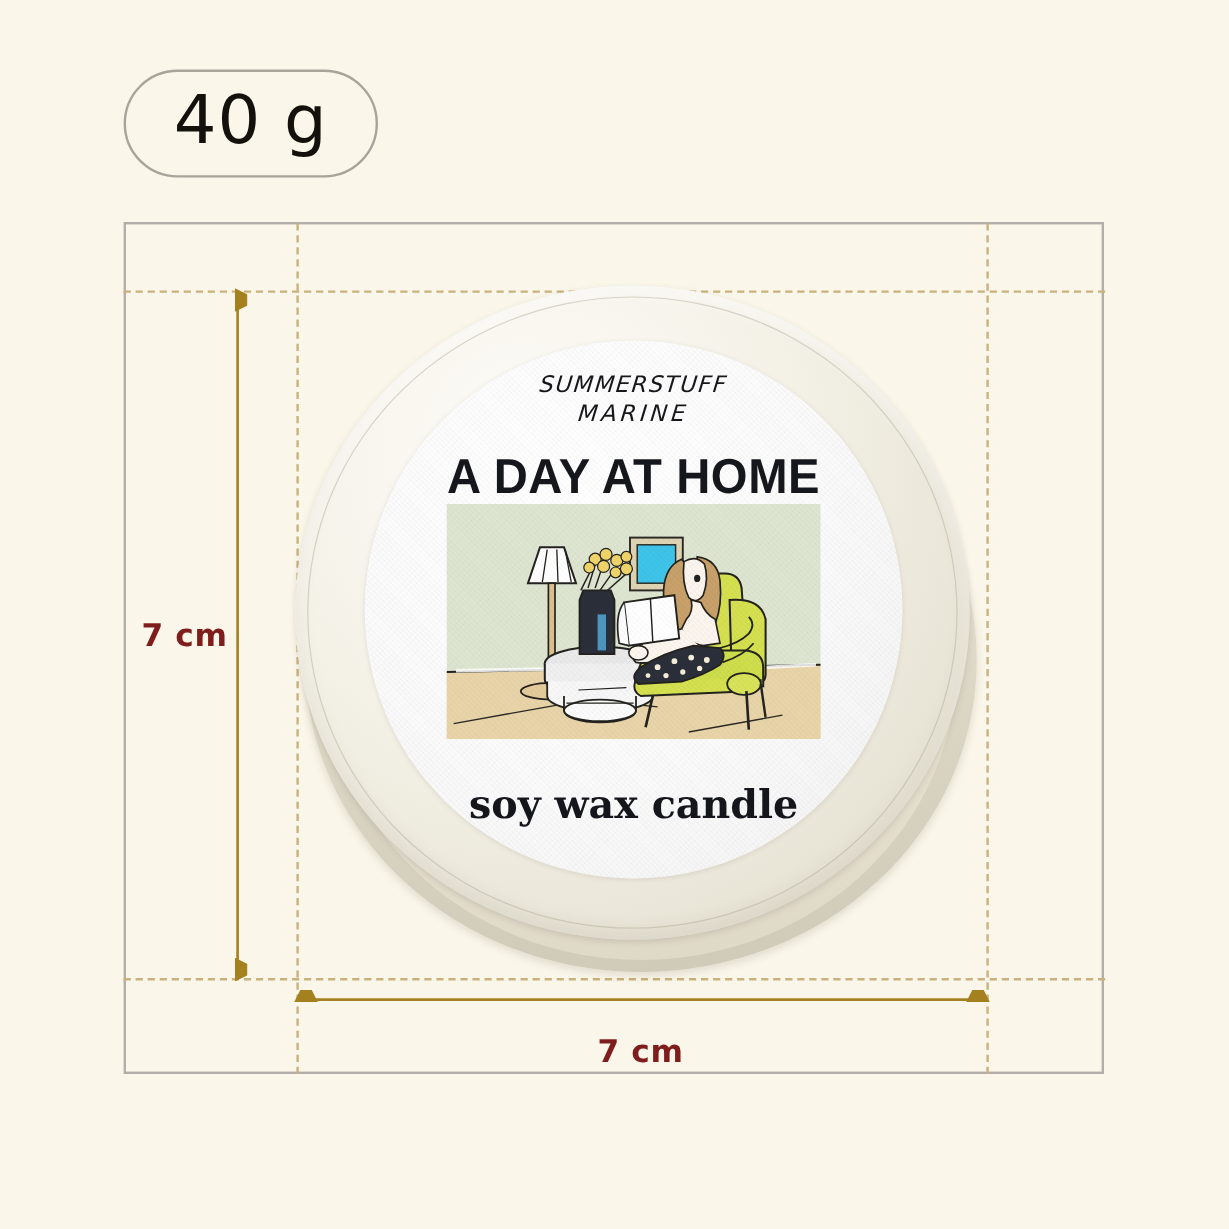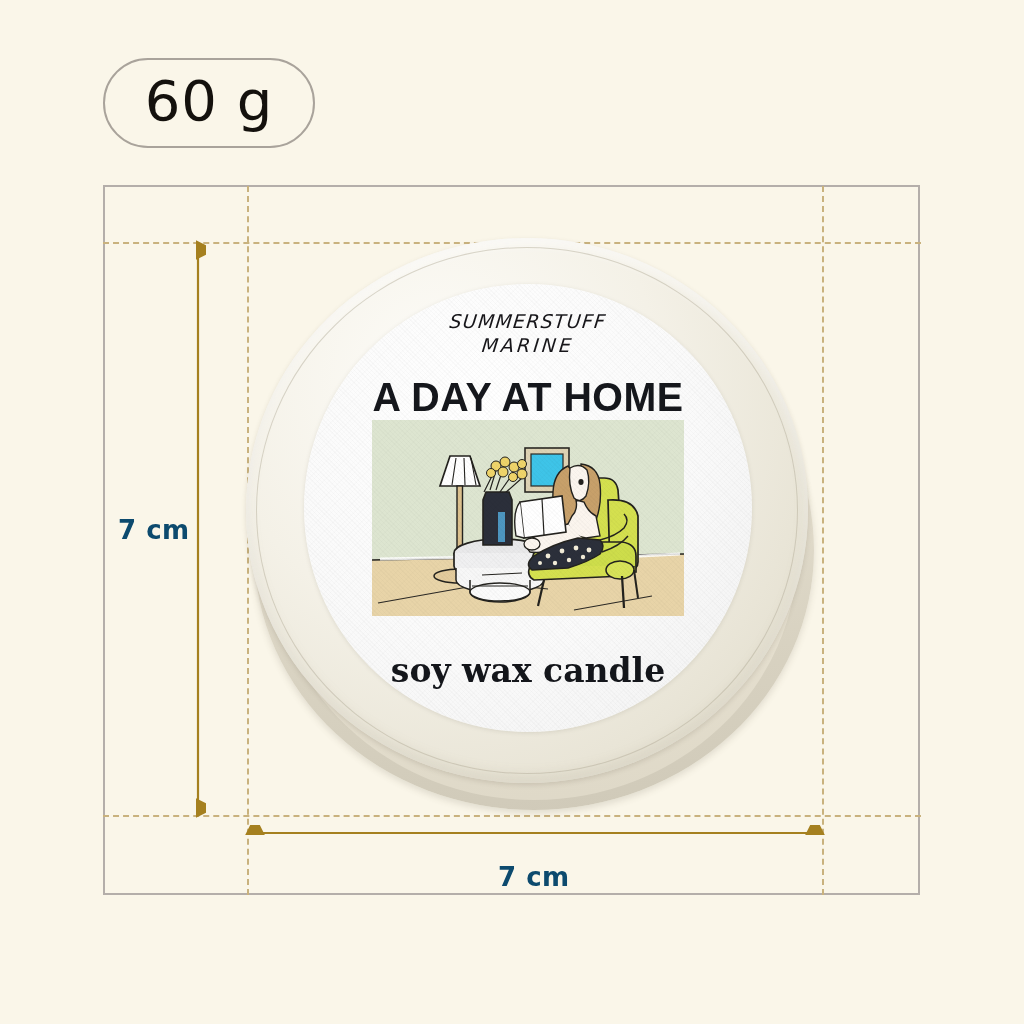--- a/index.html
+++ b/index.html
@@ -78,21 +78,21 @@
     height: 578px;
   }
   #dim-horizontal {
     left: 245px;
     top: 825px;
     width: 580px;
     height: 16px;
   }
   .dim-label {
     position: absolute;
-    color: #0c4a6e;
+    color: #7f1d1d;
     font-weight: bold;
     font-size: 26px;
     letter-spacing: 0.5px;
     font-family: "DejaVu Sans", sans-serif;
     white-space: nowrap;
   }
   #dim-label-height { left: 118px; top: 515px; }
   #dim-label-width  { left: 498px; top: 862px; }
 
   
@@ -225,21 +225,21 @@
     width: 312px;
     height: 196px;
     overflow: hidden;
   }
   .illustration svg { display: block; }
 </style>
 </head>
 <body>
 
 <div id="weight-badge">
-  <span class="badge-text">60 g</span>
+  <span class="badge-text">40 g</span>
 </div>
 
 <div id="spec-frame"></div>
 
 <div class="guide guide-h" id="guide-top"></div>
 <div class="guide guide-h" id="guide-bottom"></div>
 <div class="guide guide-v" id="guide-left"></div>
 <div class="guide guide-v" id="guide-right"></div>
 
 <div id="candle-tin">

